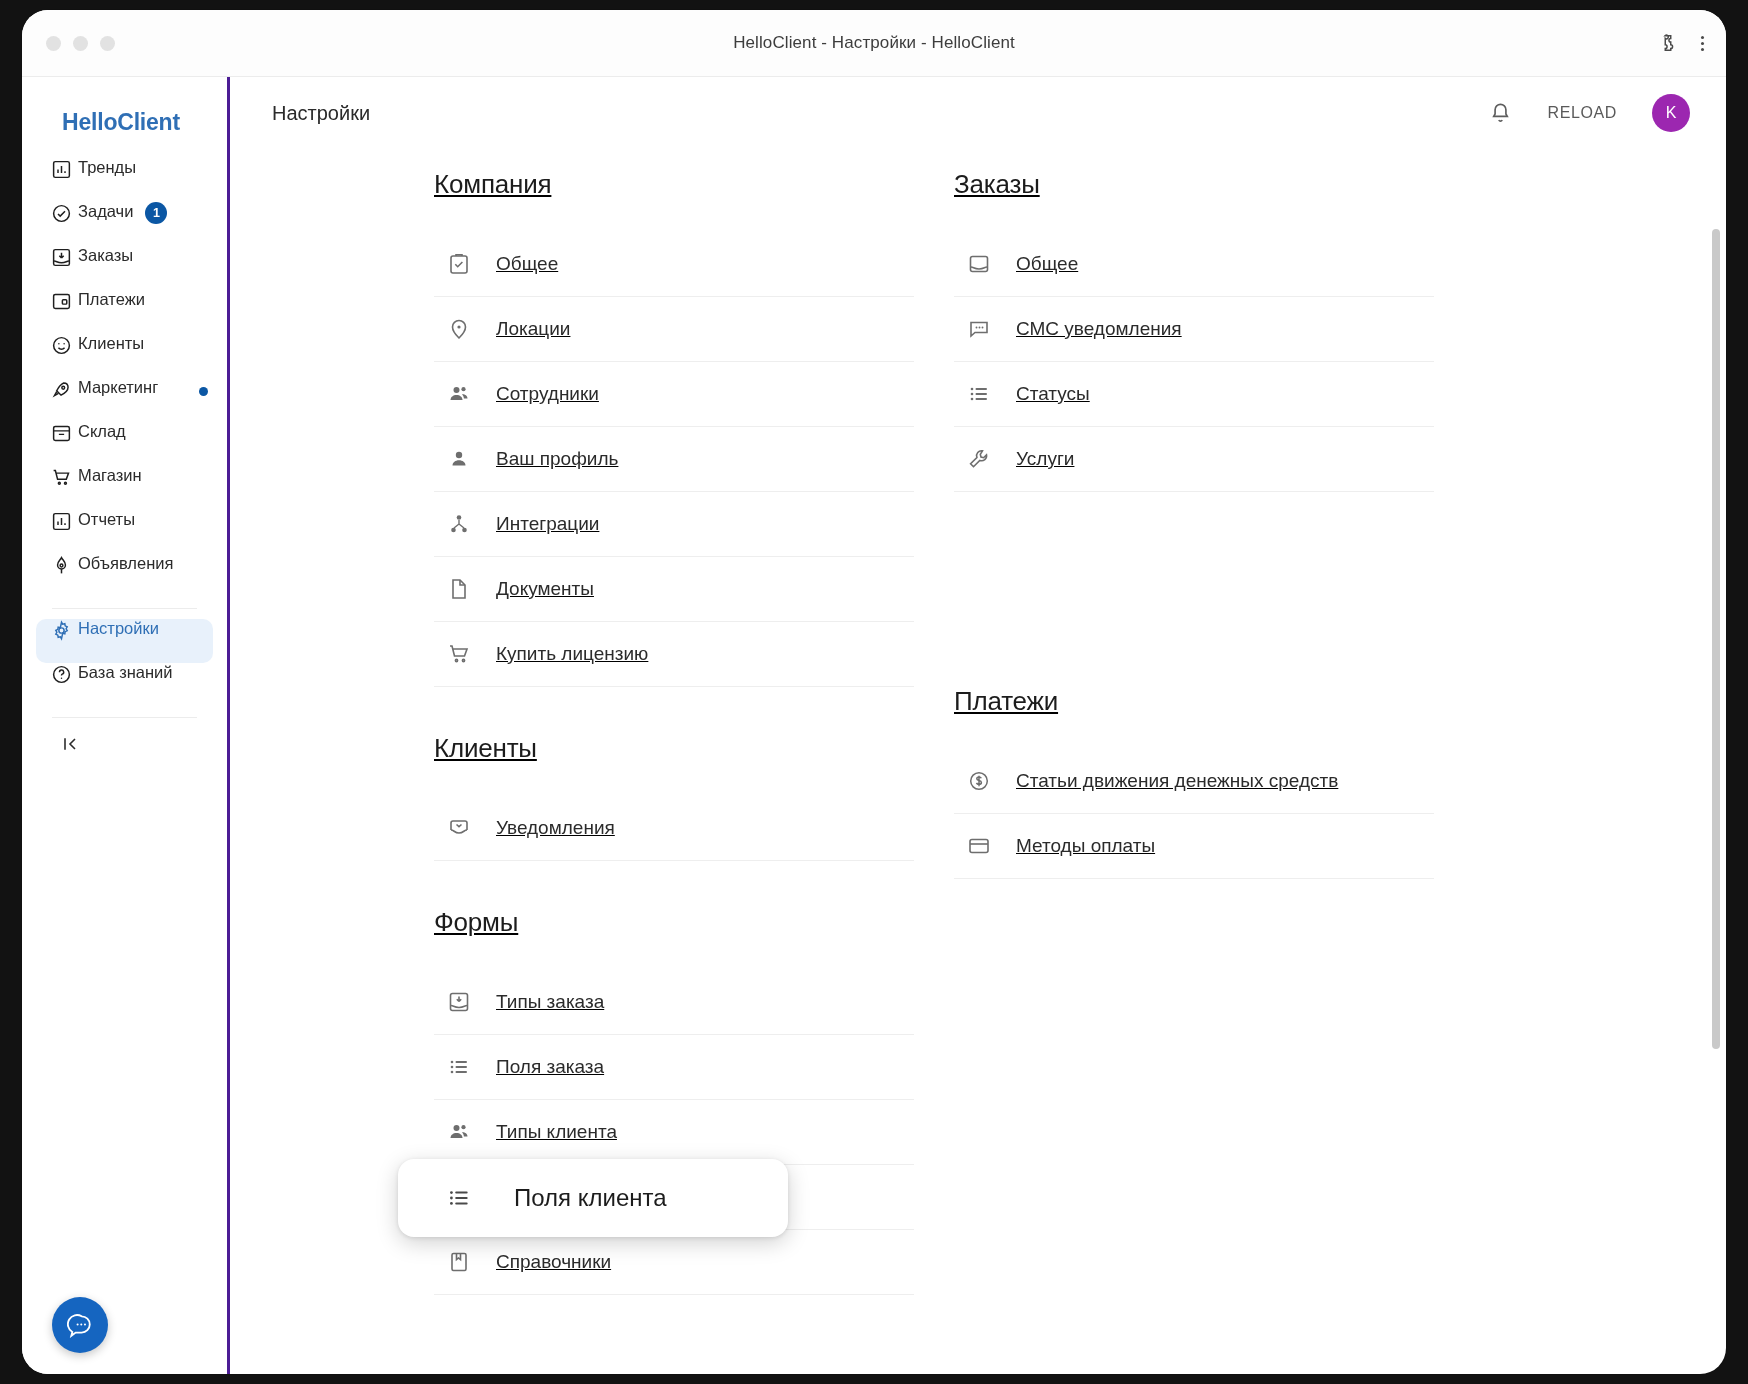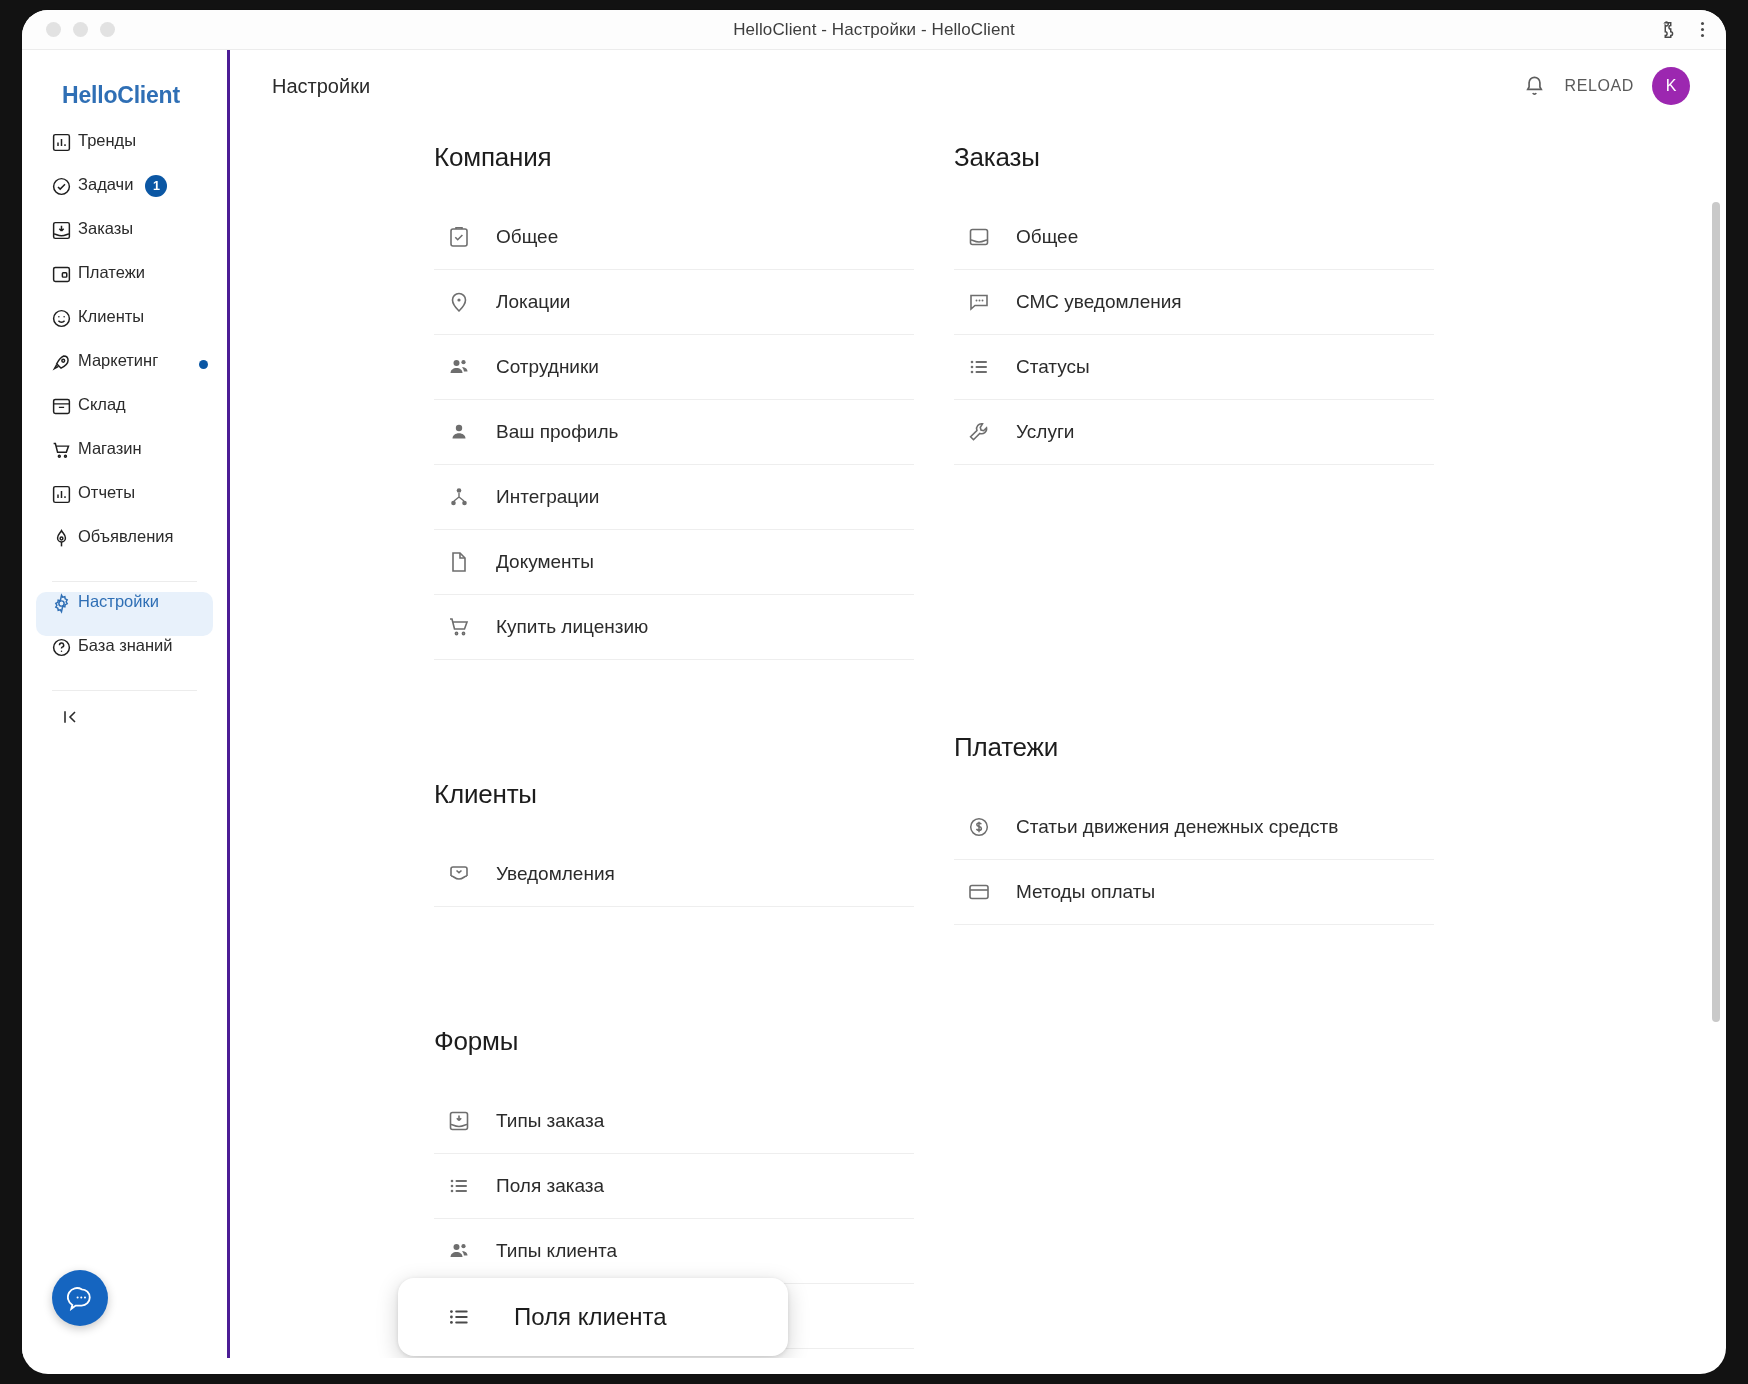--- a/index.html
+++ b/index.html
@@ -22,21 +22,21 @@
     width: 1704px; height: 1364px;
     background: #ffffff;
     border-radius: 26px;
     overflow: hidden;
     box-shadow: 0 0 0 1px rgba(0,0,0,.06);
   }
 
   
   .titlebar {
     position: relative;
-    height: 40px;
+    height: 67px;
     background: #fdfdfd;
     border-bottom: 1px solid #ececec;
     display: flex;
     align-items: center;
   }
   .traffic {
     display: flex; gap: 12px;
     margin-left: 24px;
   }
   .dot { width: 15px; height: 15px; border-radius: 50%; background: #e2e2e2; }
@@ -127,21 +127,21 @@
 
   
   .main { flex: 1; display: flex; flex-direction: column; position: relative; min-width: 0; }
   .topbar {
     height: 72px;
     display: flex; align-items: center;
     padding: 0 36px 0 42px;
     flex: 0 0 72px;
   }
   .crumb { font-size: 20px; color: #2b2b2b; }
-  .topright { margin-left: auto; display: flex; align-items: center; gap: 18px; }
+  .topright { margin-left: auto; display: flex; align-items: center; gap: 35px; }
   .reload { font-size: 16px; color: #5a5a5a; letter-spacing: .6px; cursor:pointer;}
   .avatar {
     width: 38px; height: 38px; border-radius: 50%;
     background: #9c27b0; color: #fff;
     display: flex; align-items: center; justify-content: center;
     font-size: 16px; font-weight: 500;
     cursor: pointer;
   }
 
   
@@ -151,21 +151,21 @@
     padding: 20px 0 0 0;
     position: relative;
   }
   .cols {
     display: flex;
     gap: 40px;
     padding-left: 204px;
     padding-right: 60px;
   }
   .col { width: 480px; flex: 0 0 480px; }
-  .group { margin-bottom: 119px; }
+  .group { margin-bottom: 46px; text-decoration: underline; }
   .group-title {
     font-size: 26px;
     color: #1c1c1c;
     font-weight: normal;
     margin-bottom: 32px;
     letter-spacing: -.2px;
   }
   .row {
     display: flex; align-items: center;
     gap: 24px;

